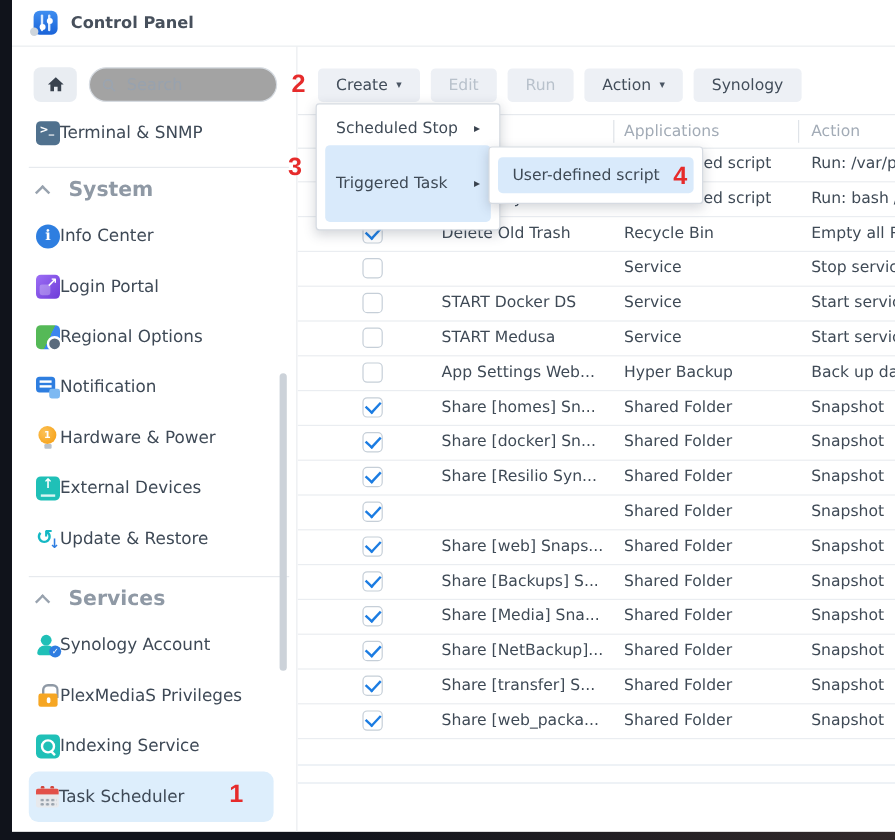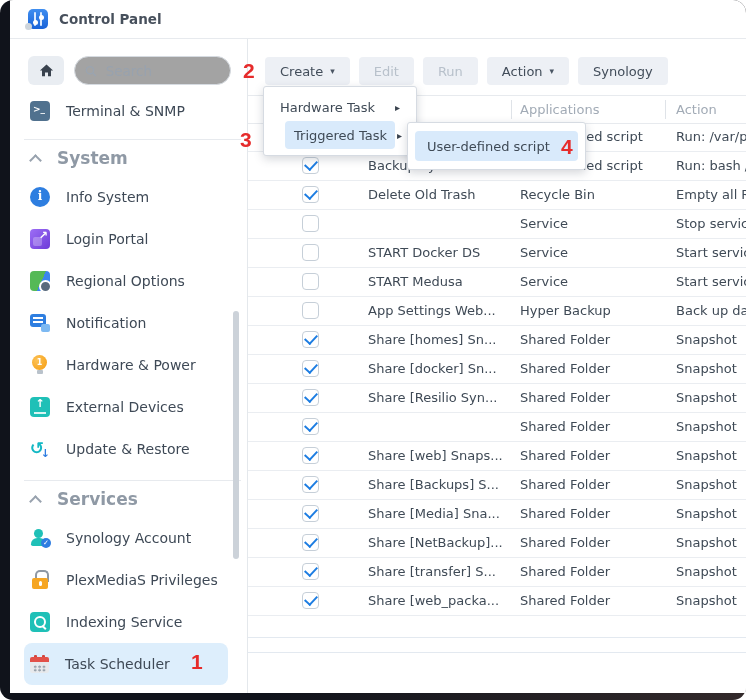--- a/index.html
+++ b/index.html
@@ -1,18 +1,18 @@
 <!DOCTYPE html>
 <html><head>
 <meta charset="utf-8">
 <style>
   html,body{margin:0;padding:0;}
   .page{position:relative;width:746px;height:700px;overflow:hidden;
         background:linear-gradient(115deg,#10131b 55%,#332a2b 100%);
-        font-family:"DejaVu Sans","Liberation Sans",sans-serif;color:#3f4a56;border-radius:13px;}
+        font-family:"DejaVu Sans","Liberation Sans",sans-serif;color:#3f4a56;}
   .window{position:absolute;left:10px;top:0;width:736px;height:693px;background:#fff;
           display:flex;flex-direction:column;}
   
   .titlebar{height:38px;border-bottom:1px solid #e7eaee;display:flex;align-items:center;
             padding-left:18px;gap:11px;flex:none;}
   .app-icon{width:20px;height:20px;border-radius:5px;background:linear-gradient(180deg,#3f8ef0,#1a63d8);position:relative;flex:none;}
   .app-icon .bar{position:absolute;top:3px;bottom:3px;width:2px;background:#dcebff;border-radius:1px;}
   .app-icon .b1{left:6px}.app-icon .b2{left:12px}
   .app-icon .bar::after{content:"";position:absolute;left:-1.5px;width:5px;height:5px;border-radius:50%;background:#fff;}
   .app-icon .b1::after{top:8px}.app-icon .b2::after{top:3px}
@@ -25,21 +25,21 @@
   
   .search-row{display:flex;margin:17px 16px 0 18px;gap:10px;height:29px;}
   .home-btn{width:36px;height:29px;background:#e9edf2;border-radius:6px;display:flex;align-items:center;justify-content:center;cursor:pointer;flex:none;}
   .search-box{flex:1;border:1px solid #d6dbe1;border-radius:15px;display:flex;align-items:center;padding:0 10px;gap:7px;background:#a3a3a3;}
   .search-box input{border:0;outline:0;width:100%;font-family:"DejaVu Sans",sans-serif;font-size:13.5px;color:#44505c;background:transparent;}
   .search-box input::placeholder{color:#98a2ae;}
   .sb-nav{margin-top:8px;}
   .sb-item{height:42px;display:flex;align-items:center;padding-left:6px;margin:0 19px 0 14px;border-radius:8px;cursor:pointer;}
   .sb-item.h36{height:36px;}
   .sb-item.selected{background:#ddeefc;}
-  .sb-label{font-size:14px;color:#3e4956;margin-left:16px;white-space:nowrap;}
+  .sb-label{font-size:14px;color:#3e4956;margin-left:0;white-space:nowrap;}
   .sb-divider{height:1px;background:#e7eaee;margin:10px 6px 0 14px;}
   .sb-section{height:36px;display:flex;align-items:center;padding-left:20px;}
   .chev{width:12px;height:10px;position:relative;flex:none;}
   .chev::before{content:"";position:absolute;left:1px;top:3px;width:7px;height:7px;
     border-top:2px solid #98a2ae;border-left:2px solid #98a2ae;transform:rotate(45deg);}
   .sb-sec-label{font-size:17px;font-weight:bold;color:#8f99a5;margin-left:15px;}
   .scroll-thumb{position:absolute;right:8px;top:272px;width:6px;height:248px;border-radius:3px;background:#ccd2d9;}
   
   .icon{width:20px;height:20px;position:relative;flex:none;display:block;}
   .ic-terminal{background:#50718e;border-radius:4px;}
@@ -101,21 +101,21 @@
   .fl1{top:598px}.fl2{top:613px}
   
   .menu{position:absolute;background:#fff;border:1px solid #d6dbe2;border-radius:3px;
         box-shadow:0 3px 10px rgba(60,70,85,.22);padding:6px 0;}
   .menu.root{left:263px;top:86px;width:152px;z-index:30;}
   .menu.sub{left:407px;top:122px;width:177px;z-index:31;padding:8px 0;}
   .m-item{height:28px;display:flex;align-items:center;justify-content:space-between;
           padding:0 16px;font-size:13px;color:#3f4a56;white-space:nowrap;cursor:pointer;}
   .menu.sub .m-item{height:30px;padding:0 12px;}
   .m-item .arrow{font-size:10px;color:#39424e;margin-left:10px;}
-  .m-item.hl{background:#d9eafb;border-radius:4px;margin:0 21px;padding:0 9px;}
+  .m-item.hl{background:#d9eafb;border-radius:4px;margin:0 7px;padding:18px 9px;}
   .menu.sub .m-item.hl{padding:0 5px 0 12px;margin:0 7px;}
   
   .ann{position:absolute;z-index:40;color:#e62b2b;font-size:21px;font-weight:bold;
        font-family:"Liberation Sans",sans-serif;line-height:1;}
   .ann1{left:191px;top:651px}.ann2{left:243px;top:60px}.ann3{left:240px;top:129px}.ann4{left:561px;top:136px}
 </style>
 </head>
 <body>
 
 <div class="page">
@@ -155,21 +155,21 @@
             </div>
             <div class="sb-divider"></div>
      <div class="sb-section">
        <span class="chev"></span>
        <span class="sb-sec-label">System</span>
             </div>
             <div class="sb-item">
        <span class="icon ic-info">
                 <span class="info-i">i</span>
               </span>
-       <span class="sb-label">Info System</span>
+       <span class="sb-label">Info Center</span>
             </div>
             <div class="sb-item">
        <span class="icon ic-login">
                 <span class="lp-arrow">↗</span>
               </span>
        <span class="sb-label">Login Portal</span>
             </div>
             <div class="sb-item">
        <span class="icon ic-regional">
                 <span class="reg-map"></span>
@@ -376,21 +376,21 @@
             </div>
           </div>
         <div class="foot-line fl1"></div>
         <div class="foot-line fl2"></div>
       </div>
     </div>
   </div>
 
   <div class="menu root">
       <div class="m-item">
-     <span>Hardware Task</span>
+     <span>Scheduled Stop</span>
         <span class="arrow">▸</span>
       </div>
       <div class="m-item hl">
      <span>Triggered Task</span>
         <span class="arrow">▸</span>
       </div>
     </div>
   <div class="menu sub">
       <div class="m-item hl">
      <span>User-defined script</span>

